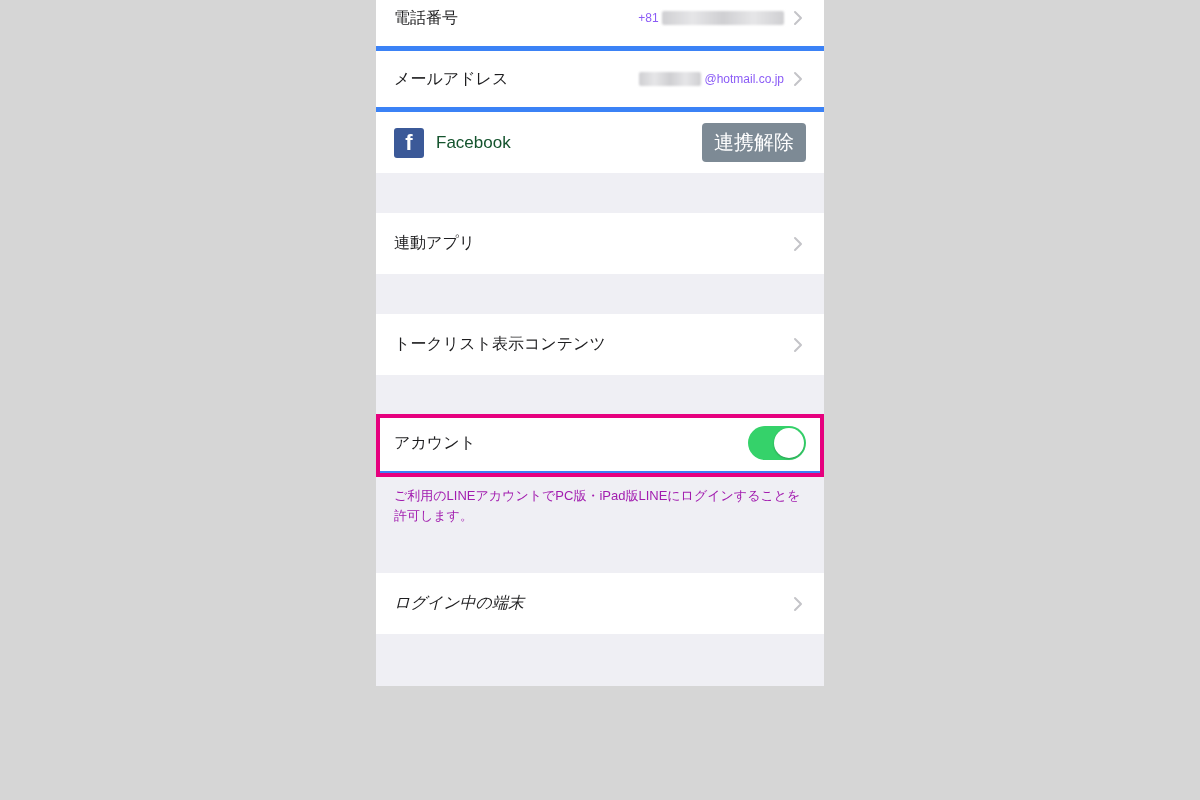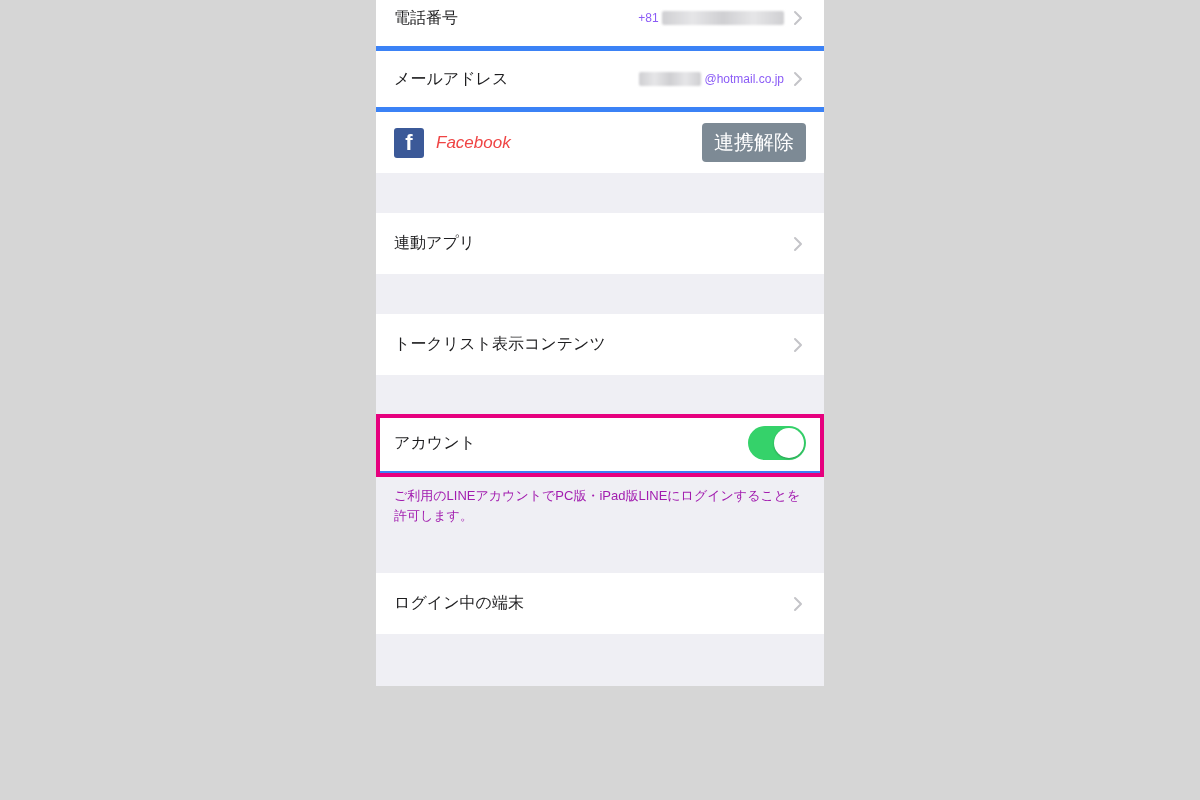--- a/index.html
+++ b/index.html
@@ -14,21 +14,21 @@
   .group{margin-top:47px;background:#ffffff;}
   .group.small-gap{margin-top:40px;}
   .row{min-height:61px;display:flex;align-items:center;padding:0 18px;border-bottom:5px solid #3b82f6;position:relative;background:#ffffff;box-sizing:border-box;}
   .row:last-child{border-bottom:none;}
   .row .label{font-size:16px;color:#1d1d1f;flex:0 0 auto;}
   .row .spacer{flex:1 1 auto;}
   .row .value{font-size:12px;color:#8b5cf6;margin-right:6px;white-space:nowrap;}
   .row .chev{width:16px;flex:0 0 auto;display:flex;align-items:center;justify-content:center;}
   .row .chev svg{stroke:#c4c4c8;}
   .fb-icon{width:30px;height:30px;background:#3b5998;color:#fff;display:flex;align-items:center;justify-content:center;font-weight:700;font-size:22px;margin-right:12px;border-radius:3px;font-family:Arial,sans-serif;}
-  .fb-label{font-size:17px;color:#ef4444;font-style:italic;}
+  .fb-label{font-size:17px;color:#14532d;}
   .unlink-btn{background:#7d8a95;color:#ffffff;font-size:20px;padding:6px 12px;border-radius:4px;border:none;cursor:pointer;}
   
   .blur{display:inline-block;height:14px;border-radius:2px;background:linear-gradient(90deg,#cfcfd2 0%,#e6e6e8 25%,#cfcfd2 50%,#e6e6e8 75%,#cfcfd2 100%);filter:blur(1.2px);vertical-align:middle;}
   .blur.w110{width:122px;}
   .blur.w58{width:62px;margin-right:3px;}
   
   .toggle{position:relative;width:58px;height:34px;background:#35d26a;border-radius:17px;flex:0 0 auto;}
   .toggle::after{content:"";position:absolute;right:2px;top:2px;width:30px;height:30px;background:#ffffff;border-radius:50%;box-shadow:0 1px 2px rgba(0,0,0,0.25);}
   
   .highlight{position:absolute;border:4px solid #e6007e;pointer-events:none;box-sizing:border-box;}
@@ -120,21 +120,21 @@
     <div class="group small-gap" style="position:relative;">
       <div class="row">
         <span class="label">アカウント</span>
         <span class="spacer"></span>
         <span class="toggle"></span>
       </div>
       <div class="highlight" style="left:0;top:-1px;width:448px;height:63px;"></div>
     </div>
     <div class="desc">ご利用のLINEアカウントでPC版・iPad版LINEにログインすることを許可します。</div>
 
-    <div class="group" style="">
+    <div class="group" style="font-style:italic;">
       <div class="row">
         <span class="label">ログイン中の端末</span>
         <span class="spacer"></span>
         <span class="chev">
             <svg width="10" height="16" viewBox="0 0 10 16" fill="none">
               <path d="M2 2 L8 8 L2 14" stroke-width="2" stroke-linecap="round" stroke-linejoin="round"></path>
             </svg>
           </span>
       </div>
     </div>

